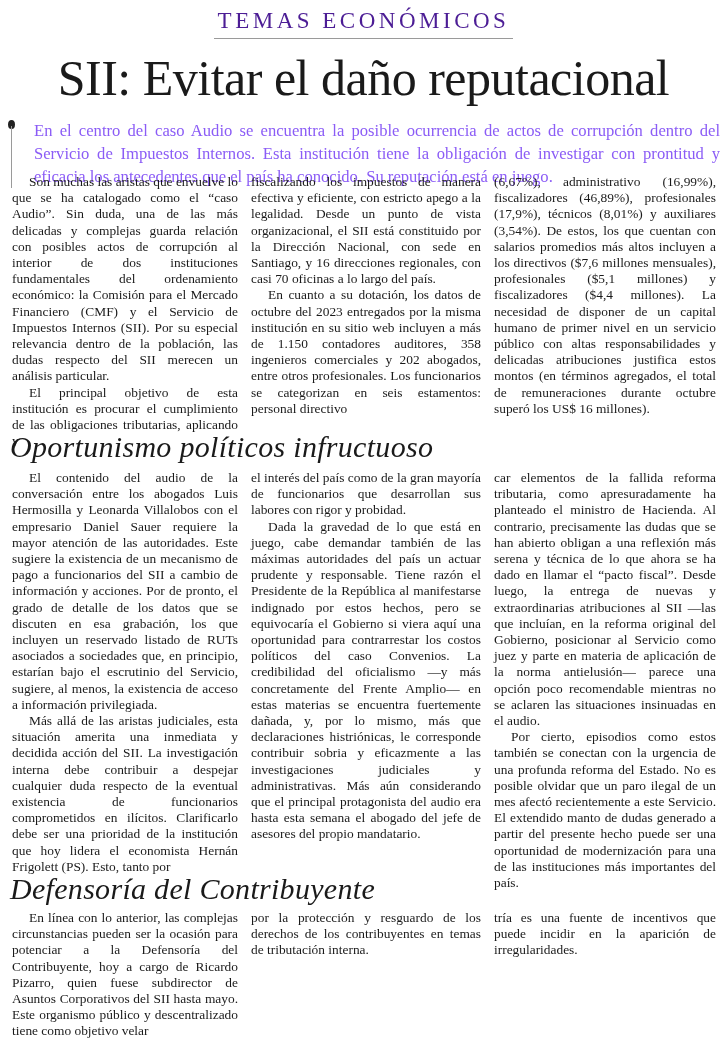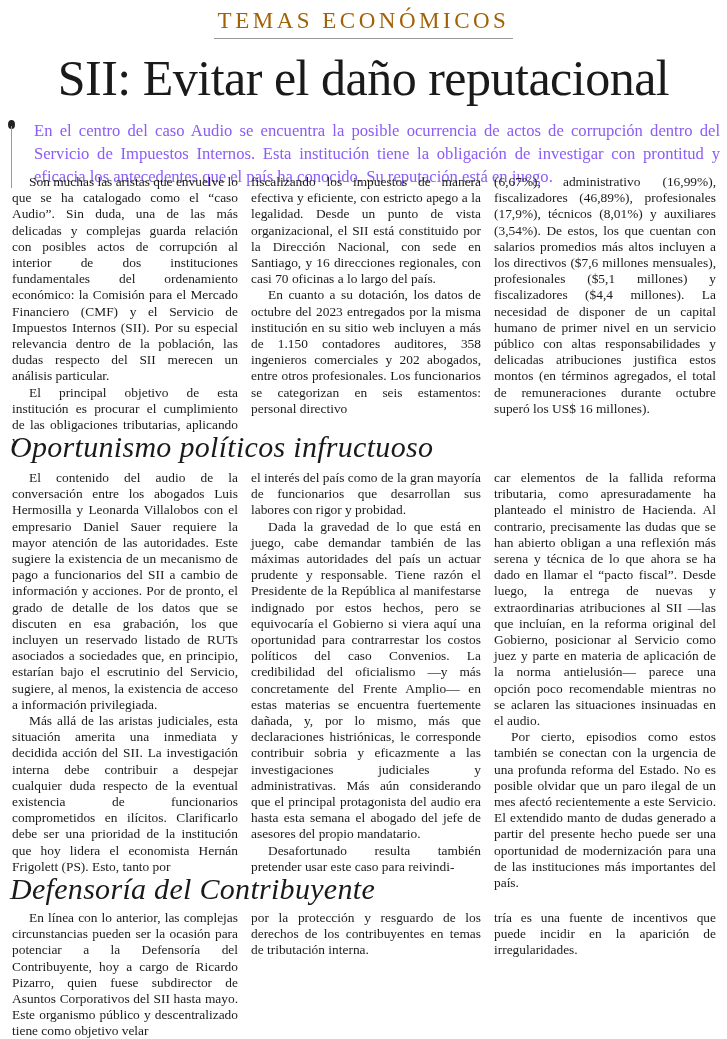--- a/index.html
+++ b/index.html
@@ -1,18 +1,18 @@
 <!DOCTYPE html>
 <html><head>
 <meta charset="utf-8">
 <style>
   html, body { margin: 0; padding: 0; background: #ffffff; }
   body { width: 727px; height: 1039px; overflow: hidden; position: relative; color: #1a1a1a; font-family: "Liberation Serif", "DejaVu Serif", serif; }
   .section-kicker { position: absolute; top: 8px; left: 0; width: 727px; text-align: center; }
-  .section-kicker span { display: inline-block; font-size: 23px; letter-spacing: 3.5px; color: #a16207; padding: 0 4px 4px; border-bottom: 1px solid #9a9a9a; }
+  .section-kicker span { display: inline-block; font-size: 23px; letter-spacing: 3.5px; color: #4c1d95; padding: 0 4px 4px; border-bottom: 1px solid #9a9a9a; }
   .headline { position: absolute; top: 52px; left: 0; width: 727px; text-align: center; font-size: 50px; letter-spacing: -0.5px; color: #1a1a1a; margin: 0; font-weight: normal; line-height: 1.05; }
   .lede { position: absolute; top: 119px; left: 34px; width: 686px; font-size: 16.6px; line-height: 23px; color: #8b5cf6; text-align: justify; margin: 0; }
   .lede-rule { position: absolute; top: 126px; left: 11px; width: 1px; height: 62px; background: #9a9a9a; }
   .lede-dot { position: absolute; top: 120px; left: 8px; width: 7px; height: 9px; border-radius: 50%; background: #222; }
   .col { position: absolute; font-size: 13.4px; line-height: 16.2px; text-align: justify; hyphens: manual; }
   .col p { margin: 0; text-indent: 17px; }
   .col p.cont { text-indent: 0; }
   .subhead { position: absolute; left: 10px; font-style: italic; font-size: 30px; color: #1a1a1a; margin: 0; font-weight: normal; line-height: 1; letter-spacing: 0.3px; }
   .c1 { left: 12px; width: 226px; }
   .c2 { left: 251px; width: 230px; }
@@ -45,21 +45,20 @@
 
 <h2 class="subhead" style="top:432px;">Oportunismo políticos infructuoso</h2>
 
 <div class="col c1" style="top:470px;">
   <p>El contenido del audio de la conversación entre los abogados Luis Hermosilla y Leonarda Villalobos con el empresario Daniel Sauer requiere la mayor atención de las autoridades. Este sugiere la existencia de un mecanismo de pago a funcionarios del SII a cambio de información y acciones. Por de pronto, el grado de detalle de los datos que se discuten en esa grabación, los que incluyen un reservado listado de RUTs asociados a sociedades que, en principio, estarían bajo el escrutinio del Servicio, sugiere, al menos, la existencia de acceso a información privilegiada.</p>
   <p>Más allá de las aristas judiciales, esta situación amerita una inmediata y decidida acción del SII. La investigación interna debe contribuir a despejar cualquier duda respecto de la eventual existencia de funcionarios comprometidos en ilícitos. Clarificarlo debe ser una prioridad de la institución que hoy lidera el economista Hernán Frigolett (PS). Esto, tanto por</p>
 </div>
 <div class="col c2" style="top:470px;">
   <p class="cont">el interés del país como de la gran mayoría de funcionarios que desarrollan sus labores con rigor y probidad.</p>
   <p>Dada la gravedad de lo que está en juego, cabe demandar también de las máximas autoridades del país un actuar prudente y responsable. Tiene razón el Presidente de la República al manifestarse indignado por estos hechos, pero se equivocaría el Gobierno si viera aquí una oportunidad para contrarrestar los costos políticos del caso Convenios. La credibilidad del oficialismo —y más concretamente del Frente Amplio— en estas materias se encuentra fuertemente dañada, y, por lo mismo, más que declaraciones histriónicas, le corresponde contribuir sobria y eficazmente a las investigaciones judiciales y administrativas. Más aún considerando que el principal protagonista del audio era hasta esta semana el abogado del jefe de asesores del propio mandatario.</p>
-  <p>Desafortunado resulta también pretender usar este caso para reivindi-</p>
 </div>
 <div class="col c3" style="top:470px;">
   <p class="cont">car elementos de la fallida reforma tributaria, como apresuradamente ha planteado el ministro de Hacienda. Al contrario, precisamente las dudas que se han abierto obligan a una reflexión más serena y técnica de lo que ahora se ha dado en llamar el “pacto fiscal”. Desde luego, la entrega de nuevas y extraordinarias atribuciones al SII —las que incluían, en la reforma original del Gobierno, posicionar al Servicio como juez y parte en materia de aplicación de la norma antielusión— parece una opción poco recomendable mientras no se aclaren las situaciones insinuadas en el audio.</p>
   <p>Por cierto, episodios como estos también se conectan con la urgencia de una profunda reforma del Estado. No es posible olvidar que un paro ilegal de un mes afectó recientemente a este Servicio. El extendido manto de dudas generado a partir del presente hecho puede ser una oportunidad de modernización para una de las instituciones más importantes del país.</p>
 </div>
 
 <h2 class="subhead" style="top:874px;">Defensoría del Contribuyente</h2>
 
 <div class="col c1" style="top:910px;">
   <p>En línea con lo anterior, las complejas circunstancias pueden ser la ocasión para potenciar a la Defensoría del Contribuyente, hoy a cargo de Ricardo Pizarro, quien fuese subdirector de Asuntos Corporativos del SII hasta mayo. Este organismo público y descentralizado tiene como objetivo velar</p>

